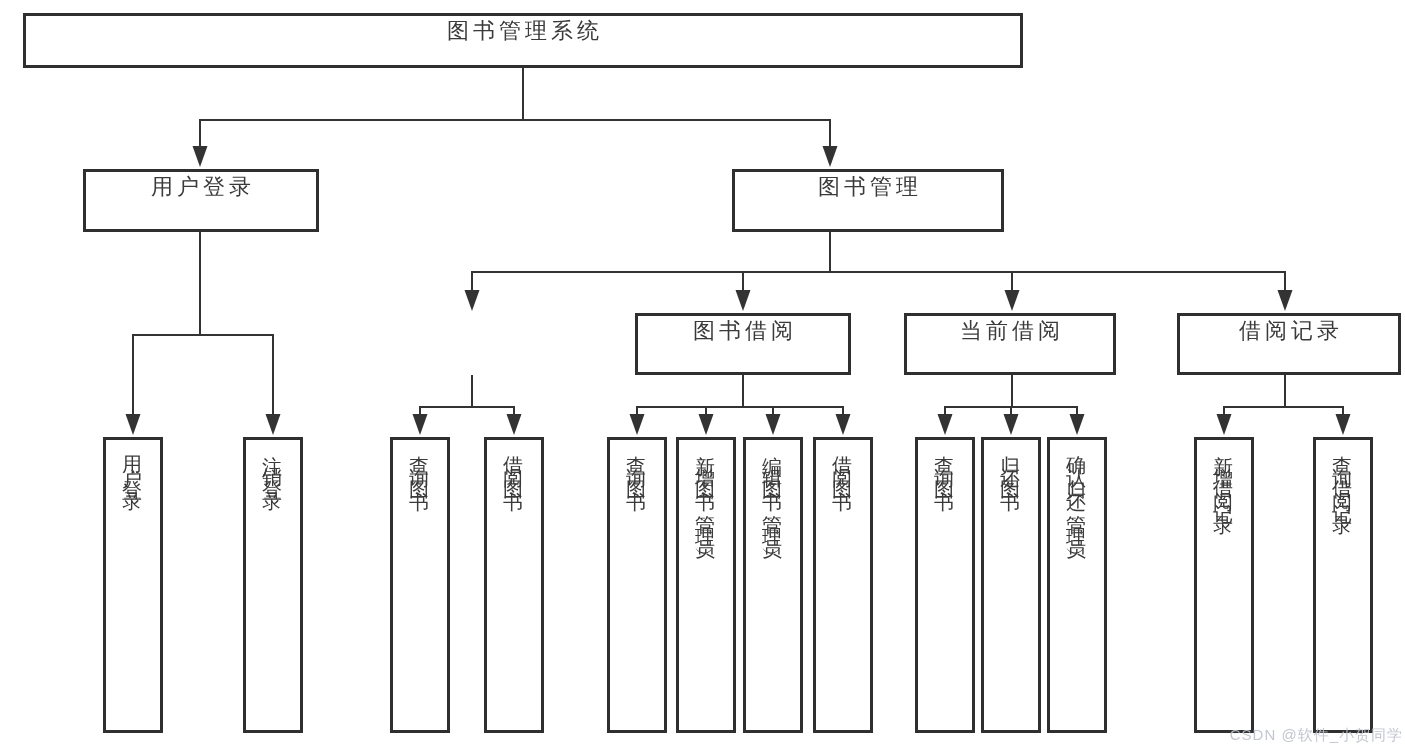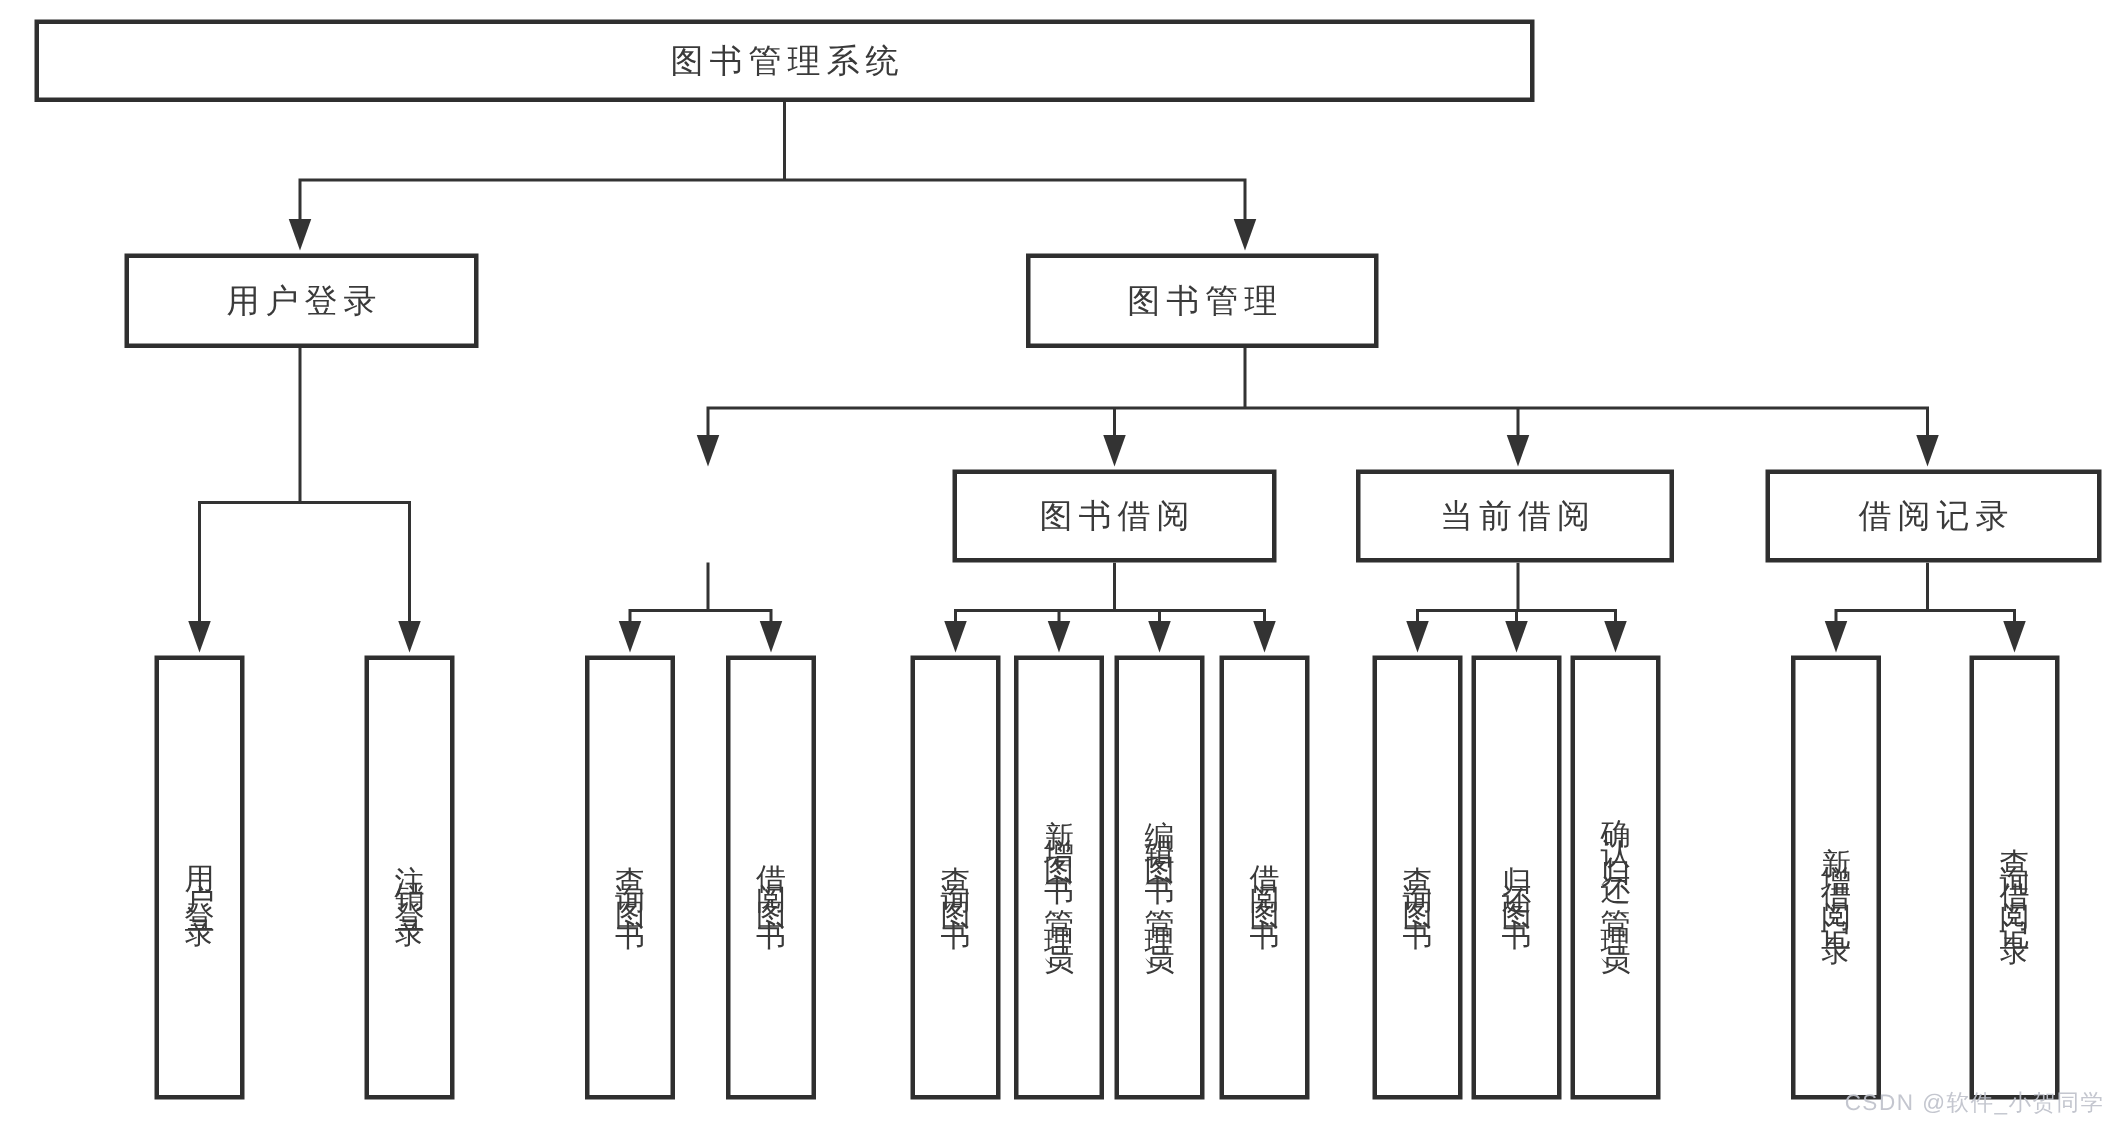--- a/index.html
+++ b/index.html
@@ -8,21 +8,21 @@
     background:var(--bg,#ffffff);
     font-family:"Liberation Sans","DejaVu Sans",sans-serif;
   }
   svg.wires{position:absolute;left:0;top:0;z-index:1;}
   svg.wires path{stroke:var(--line,#333333);stroke-width:2;fill:none;}
   svg.wires polygon{fill:var(--line,#333333);stroke:none;}
   .box{
     position:absolute;z-index:2;box-sizing:border-box;
     background:var(--boxbg,#ffffff);
     border:3px solid var(--border,#2f2f2f);
-    display:flex;align-items:center;justify-content:center;
+    display:flex;align-items:flex-start;justify-content:center;
     color:var(--text,#3a3a3a);
   }
   .box.h span{font-size:22px;letter-spacing:4px;text-indent:4px;white-space:nowrap;}
   .box.v span{
     writing-mode:vertical-rl;text-orientation:mixed;
     font-size:20px;letter-spacing:12px;white-space:nowrap;
   }
   .watermark{
     position:absolute;z-index:5;right:2px;bottom:2px;
     font-size:15px;letter-spacing:1px;
@@ -86,21 +86,21 @@
       </g>
   </svg>
 
   <div class="box h" style="left:23px;top:13px;width:1000px;height:55px">
     <span>图书管理系统</span>
   </div>
 
   <div class="box h" style="left:83px;top:169px;width:236px;height:63px">
     <span>用户登录</span>
   </div>
-  <div class="box h" style="left:684px;top:169px;width:235px;height:63px">
+  <div class="box h" style="left:732px;top:169px;width:272px;height:63px">
     <span>图书管理</span>
   </div>
 
   <div class="box h" style="left:635px;top:313px;width:216px;height:62px">
     <span>图书借阅</span>
   </div>
   <div class="box h" style="left:904px;top:313px;width:212px;height:62px">
     <span>当前借阅</span>
   </div>
   <div class="box h" style="left:1177px;top:313px;width:224px;height:62px">

